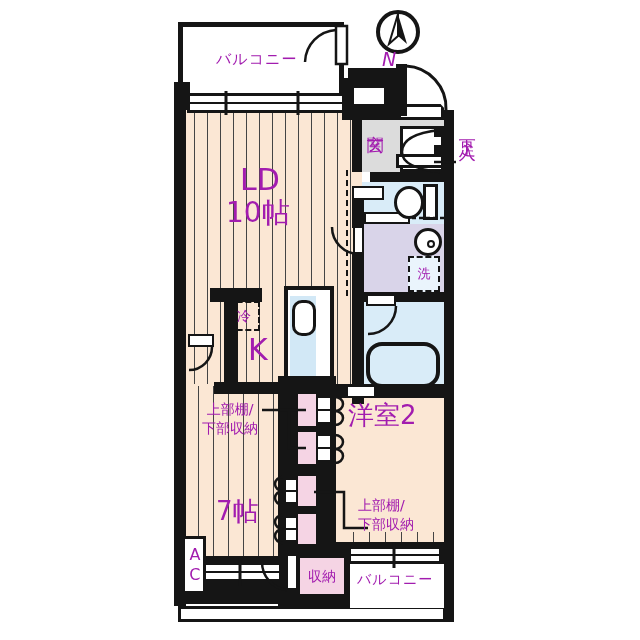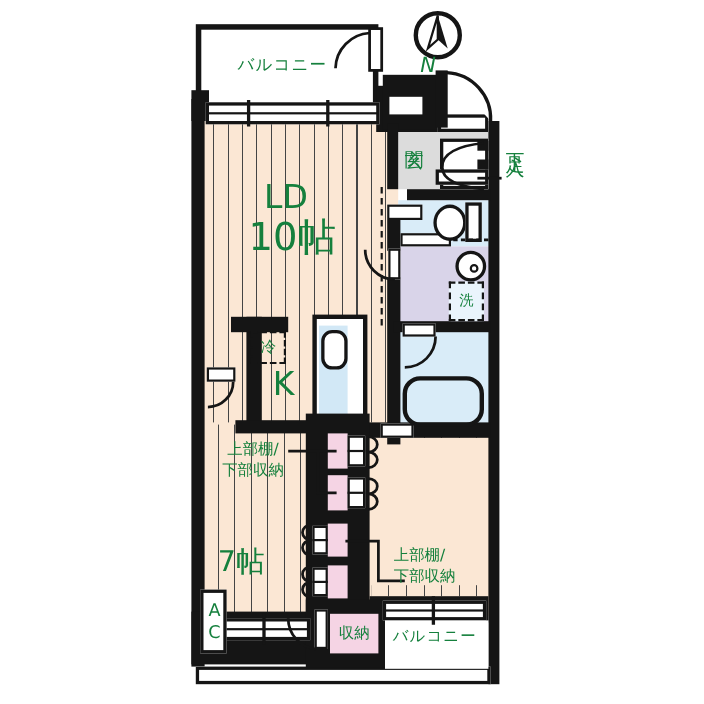--- a/index.html
+++ b/index.html
@@ -5,21 +5,21 @@
   html,body{margin:0;padding:0;background:#fff;}
   #canvas{position:relative;width:640px;height:640px;background:#fff;overflow:hidden;
           font-family:"DejaVu Sans",sans-serif;color:#111;}
   .abs{position:absolute;box-sizing:border-box;}
   .wall{background:var(--wall,#151515);}
   .floor{background:var(--floor,#FBE7D4);}
   .lines-ld{background-image:repeating-linear-gradient(90deg,transparent 0 12px,#444 12px 13px);}
   .lines-b1{background-image:repeating-linear-gradient(90deg,transparent 0 14px,#444 14px 15px);}
   .ticks{background-image:repeating-linear-gradient(90deg,transparent 0 15px,#444 15px 16px);}
   .whitebox{background:#fff;border:2px solid #151515;}
-  .label{position:absolute;color:#15803d;white-space:nowrap;line-height:1.05;}
+  .label{position:absolute;color:#a21caf;white-space:nowrap;line-height:1.05;}
   .vert{writing-mode:vertical-rl;text-orientation:upright;letter-spacing:2px;}
   svg.overlay{position:absolute;left:0;top:0;pointer-events:none;}
 </style>
 </head>
 <body>
 
 <div id="canvas">
 
   <div class="abs floor lines-ld" style="left:182px;top:108px;width:180px;height:292px;"></div>
   <div class="abs floor" style="left:182px;top:384px;width:264px;height:176px;"></div>
@@ -166,26 +166,27 @@
     <path d="M 314,492 H 344 V 528 H 368" fill="none" stroke="#151515" stroke-width="2.5"></path>
 
     <path d="M 226,91 V 115 M 298,91 V 115 M 240,558 V 586 M 394,542 V 568" stroke="#151515" stroke-width="3" fill="none"></path>
   </svg>
 
   <div class="label" style="left:216px;top:52px;font-size:15px;letter-spacing:1px;">バルコニー</div>
   <div class="label" style="left:382px;top:50px;font-size:19px;font-style:italic;">N</div>
   <div class="label vert" style="left:366px;top:122px;font-size:17px;">玄関</div>
   <div class="label vert" style="left:458px;top:126px;font-size:17px;">下足入</div>
   <div class="label" style="left:240px;top:164px;font-size:30px;">LD</div>
-  <div class="label" style="left:226px;top:198px;font-size:35px;">10帖</div>
+  <div class="label" style="left:226px;top:198px;font-size:28px;">10帖</div>
   <div class="label" style="left:248px;top:334px;font-size:30px;">K</div>
   <div class="label" style="left:202px;top:400px;font-size:14px;text-align:center;line-height:1.35;">
     <div>上部棚/</div>
     <div>下部収納</div>
   </div>
-  <div class="label" style="left:198px;top:498px;font-size:26px;">7帖</div>
+  <div class="label" style="left:348px;top:402px;font-size:26px;">洋室2</div>
+  <div class="label" style="left:216px;top:498px;font-size:26px;">7帖</div>
   <div class="label" style="left:358px;top:496px;font-size:14px;text-align:left;line-height:1.35;">
     <div>上部棚/</div>
     <div>下部収納</div>
   </div>
   <div class="label" style="left:357px;top:572px;font-size:14px;letter-spacing:1px;">バルコニー</div>
 
 </div>
 
 </body></html>

